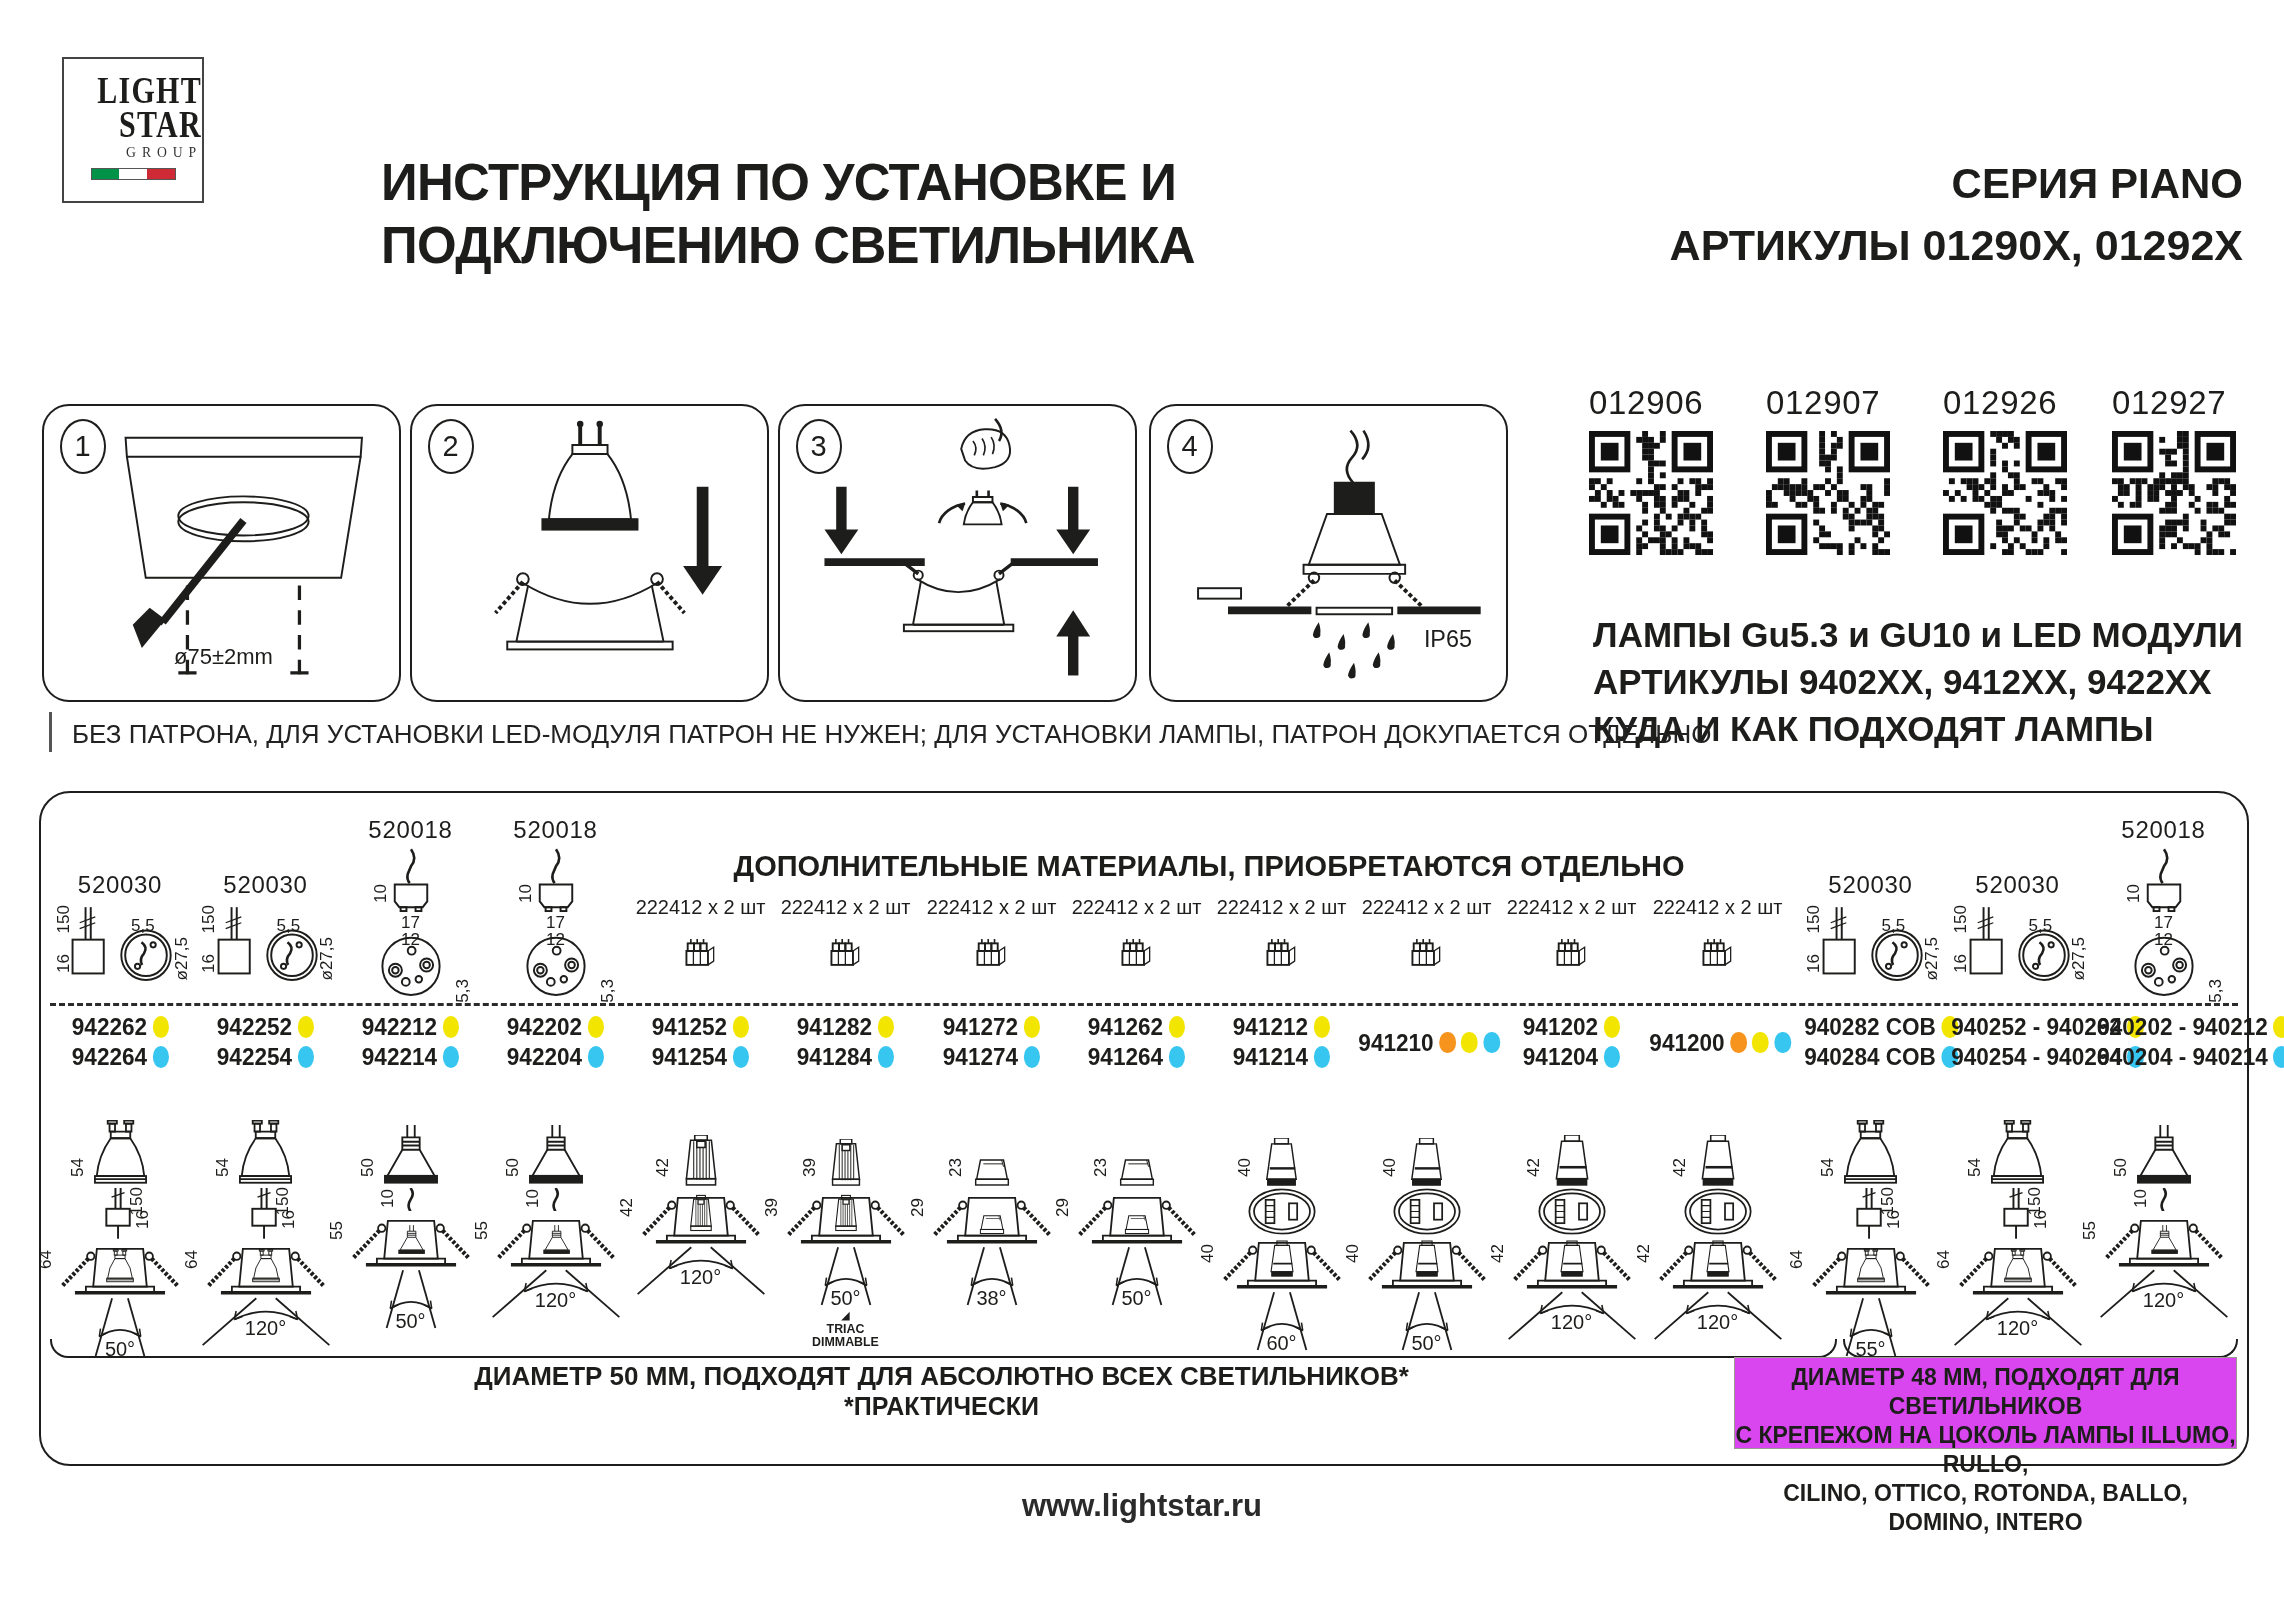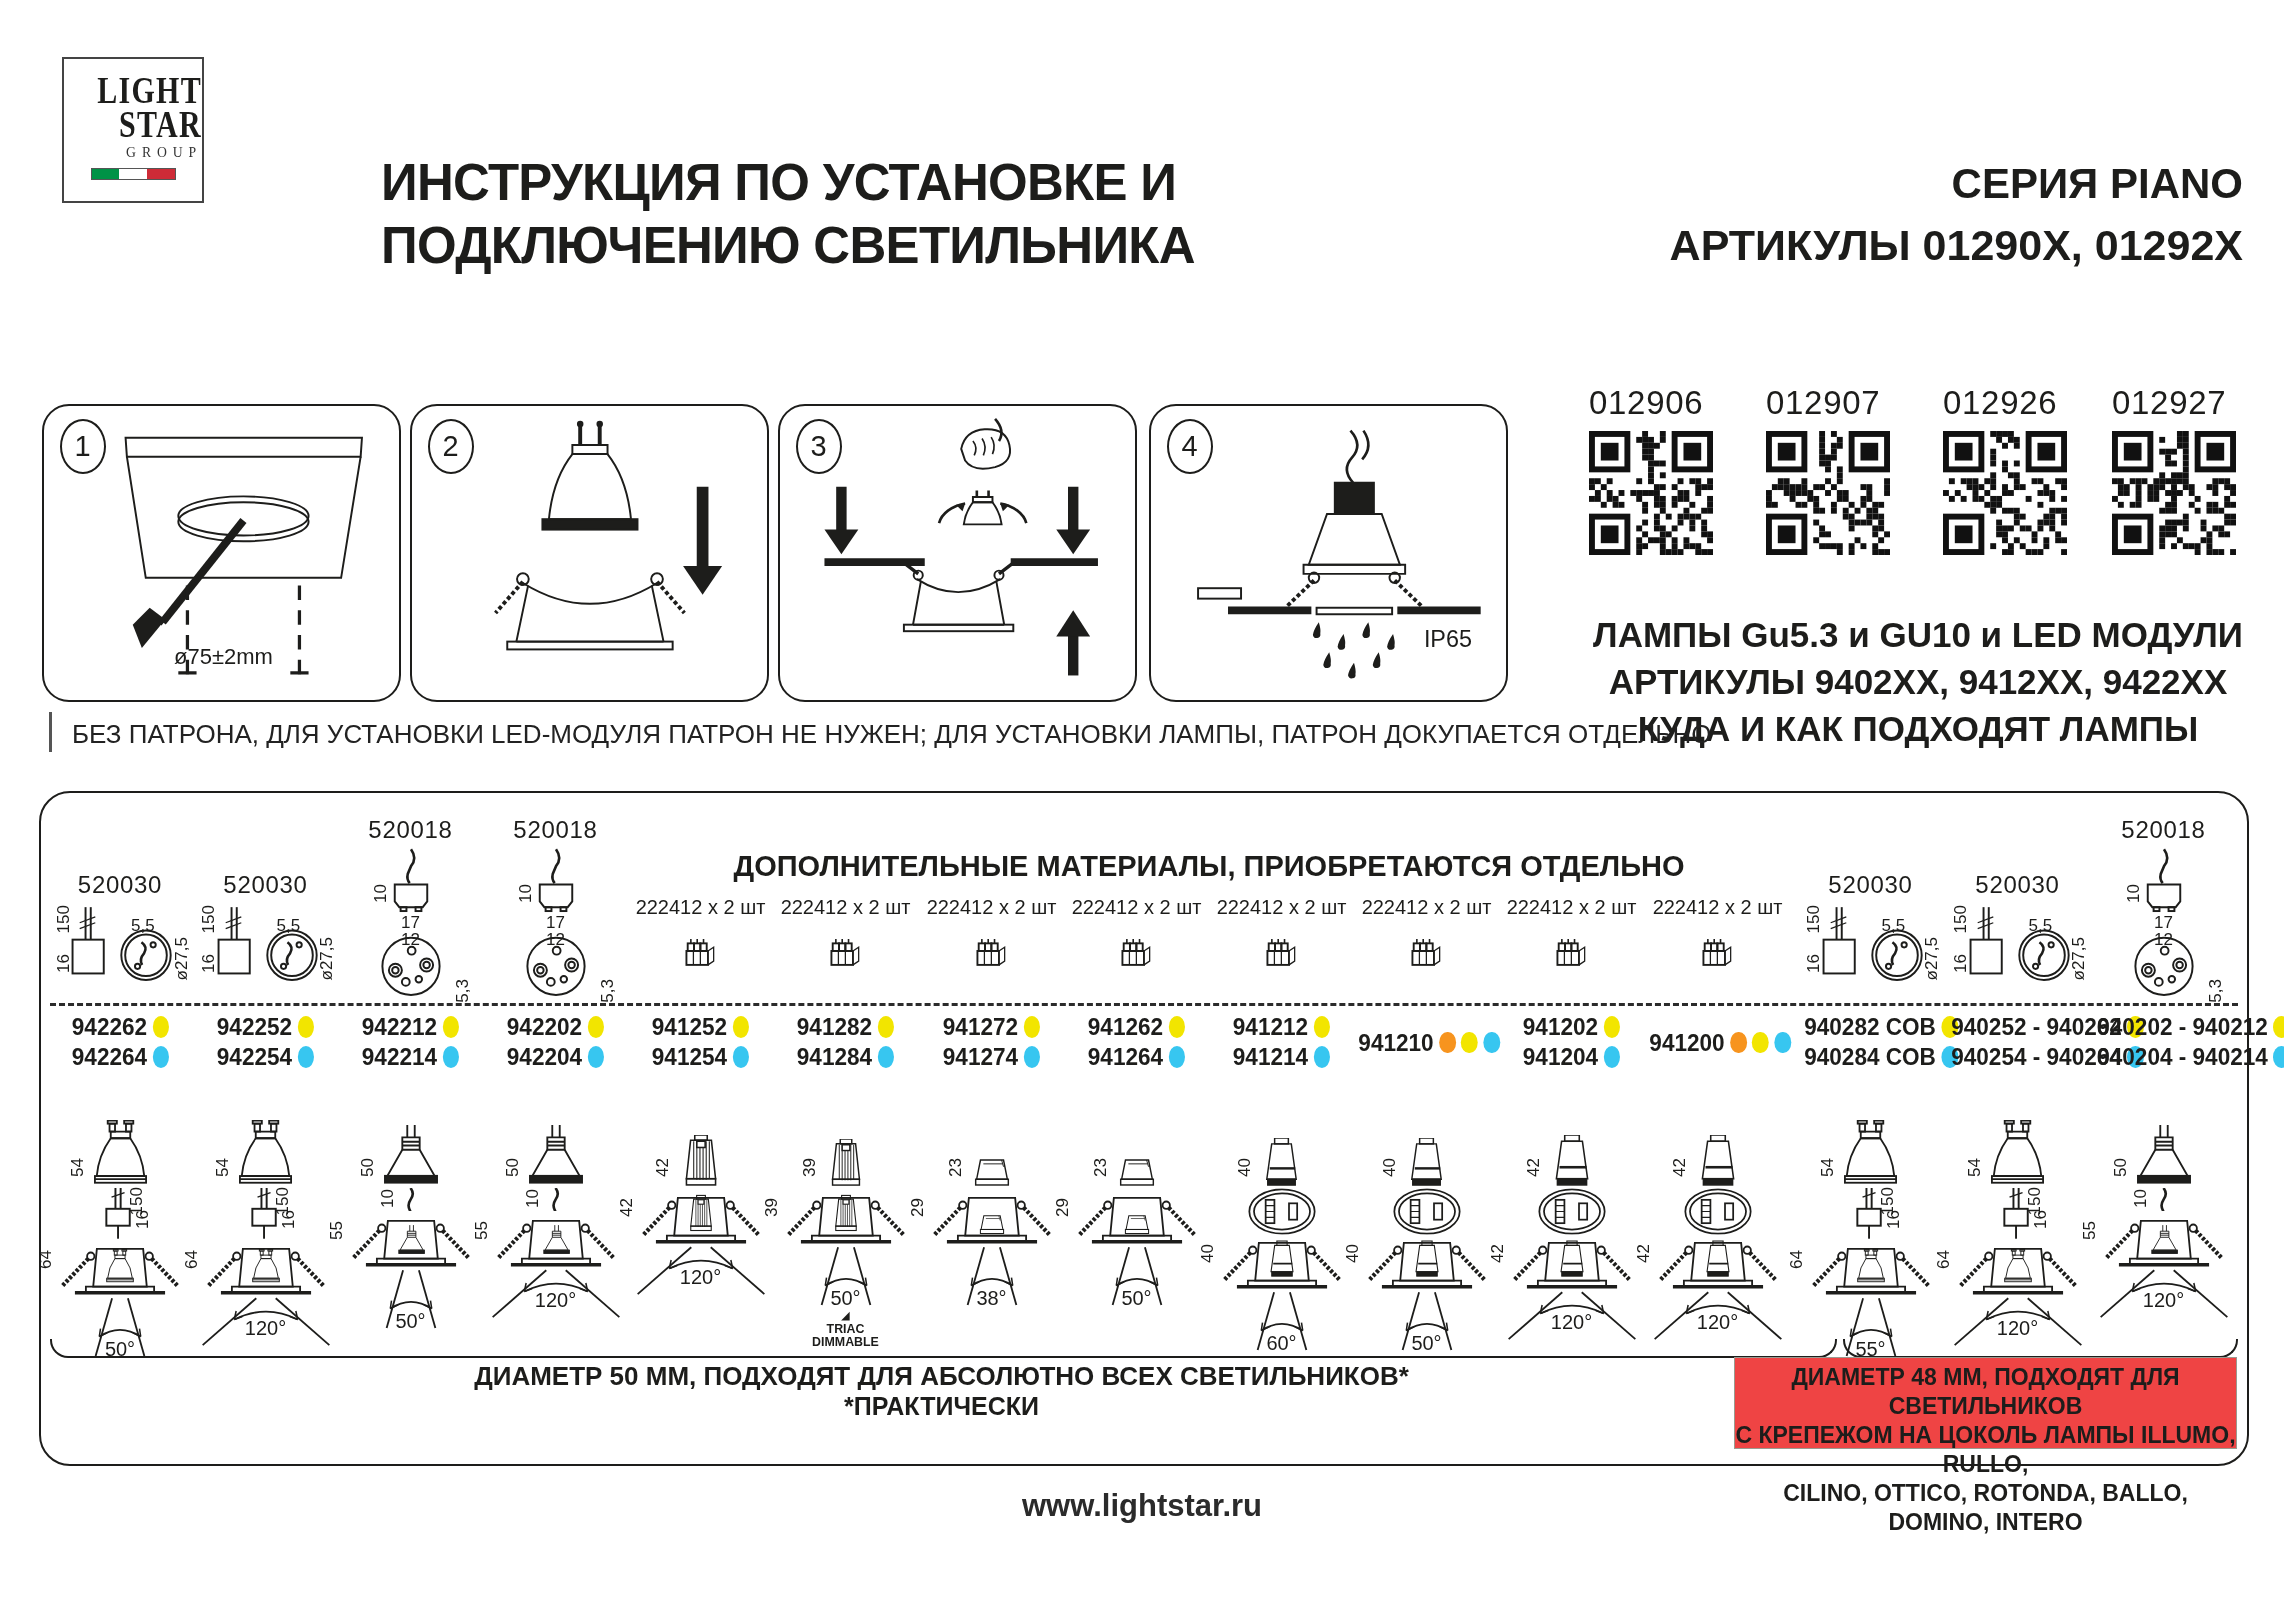--- a/index.html
+++ b/index.html
@@ -29,21 +29,21 @@
   .step-dim{position:absolute;left:85px;top:238px;width:189px;text-align:center;font-size:22px}
   .step-ip{position:absolute;right:34px;top:220px;font-size:23.4px}
 
   
   .qr-row{position:absolute;left:1589px;top:384px;width:658px;height:176px}
   .qr-item{position:absolute;top:0;width:125px}
   .qr-label{font-size:33px;letter-spacing:0.7px;white-space:nowrap}
   .qr-item svg{margin-top:9px;display:block}
 
   
-  .lamps-info{position:absolute;right:41px;top:611px;text-align:center;font-size:35px;font-weight:bold;line-height:47px;white-space:nowrap}
+  .lamps-info{position:absolute;right:41px;top:611px;text-align:left;font-size:35px;font-weight:bold;line-height:47px;white-space:nowrap}
 
   
   .note-bar{position:absolute;left:49px;top:712px;width:2.6px;height:40px;background:#555}
   .note{position:absolute;left:72px;top:719px;font-size:26px;white-space:nowrap;color:#222}
 
   
   .panel{position:absolute;left:39px;top:791px;width:2206px;height:671px;border:2.6px solid #1d1d1b;border-radius:31px}
   .materials-title{position:absolute;left:587px;top:57px;width:1162px;text-align:center;font-size:29px;font-weight:bold;white-space:nowrap}
   .dashed{position:absolute;left:9px;right:9px;top:210px;border-top:3.9px dashed #2b2b2b}
 
@@ -96,21 +96,21 @@
 
   
   .brace{position:absolute;top:546px;height:17px;border-bottom:2.6px solid #1d1d1b;border-left:2.6px solid #1d1d1b;
          border-right:2.6px solid #1d1d1b;border-radius:0 0 18px 18px}
   .brace-left{left:9px;width:1783px}
   .brace-right{left:1802px;width:391px}
   .cap-left{position:absolute;left:9px;width:1783px;top:568px;text-align:center;font-weight:bold}
   .cap-left .c1{font-size:26px}
   .cap-left .c2{font-size:25px}
   .cap-right{position:absolute;left:1693px;width:503px;top:564px;height:92px;border:1.3px solid #9a9a90;
-             text-align:center;font-weight:bold;font-size:23px;line-height:29px;padding-top:5.2px;box-sizing:border-box;background:#ef4444}
+             text-align:center;font-weight:bold;font-size:23px;line-height:29px;padding-top:5.2px;box-sizing:border-box;background:#d946ef}
 
   .footer{position:absolute;left:0;right:0;top:1488px;text-align:center;font-size:31px;font-weight:bold;color:#2b2b2b}
 
   
   svg .ln, svg path, svg rect, svg circle, svg ellipse, svg line{stroke:#1d1d1b;fill:none;stroke-width:3px}
   .defs{position:absolute;width:0;height:0;overflow:hidden}
 </style>
 </head>
 <body>
 

